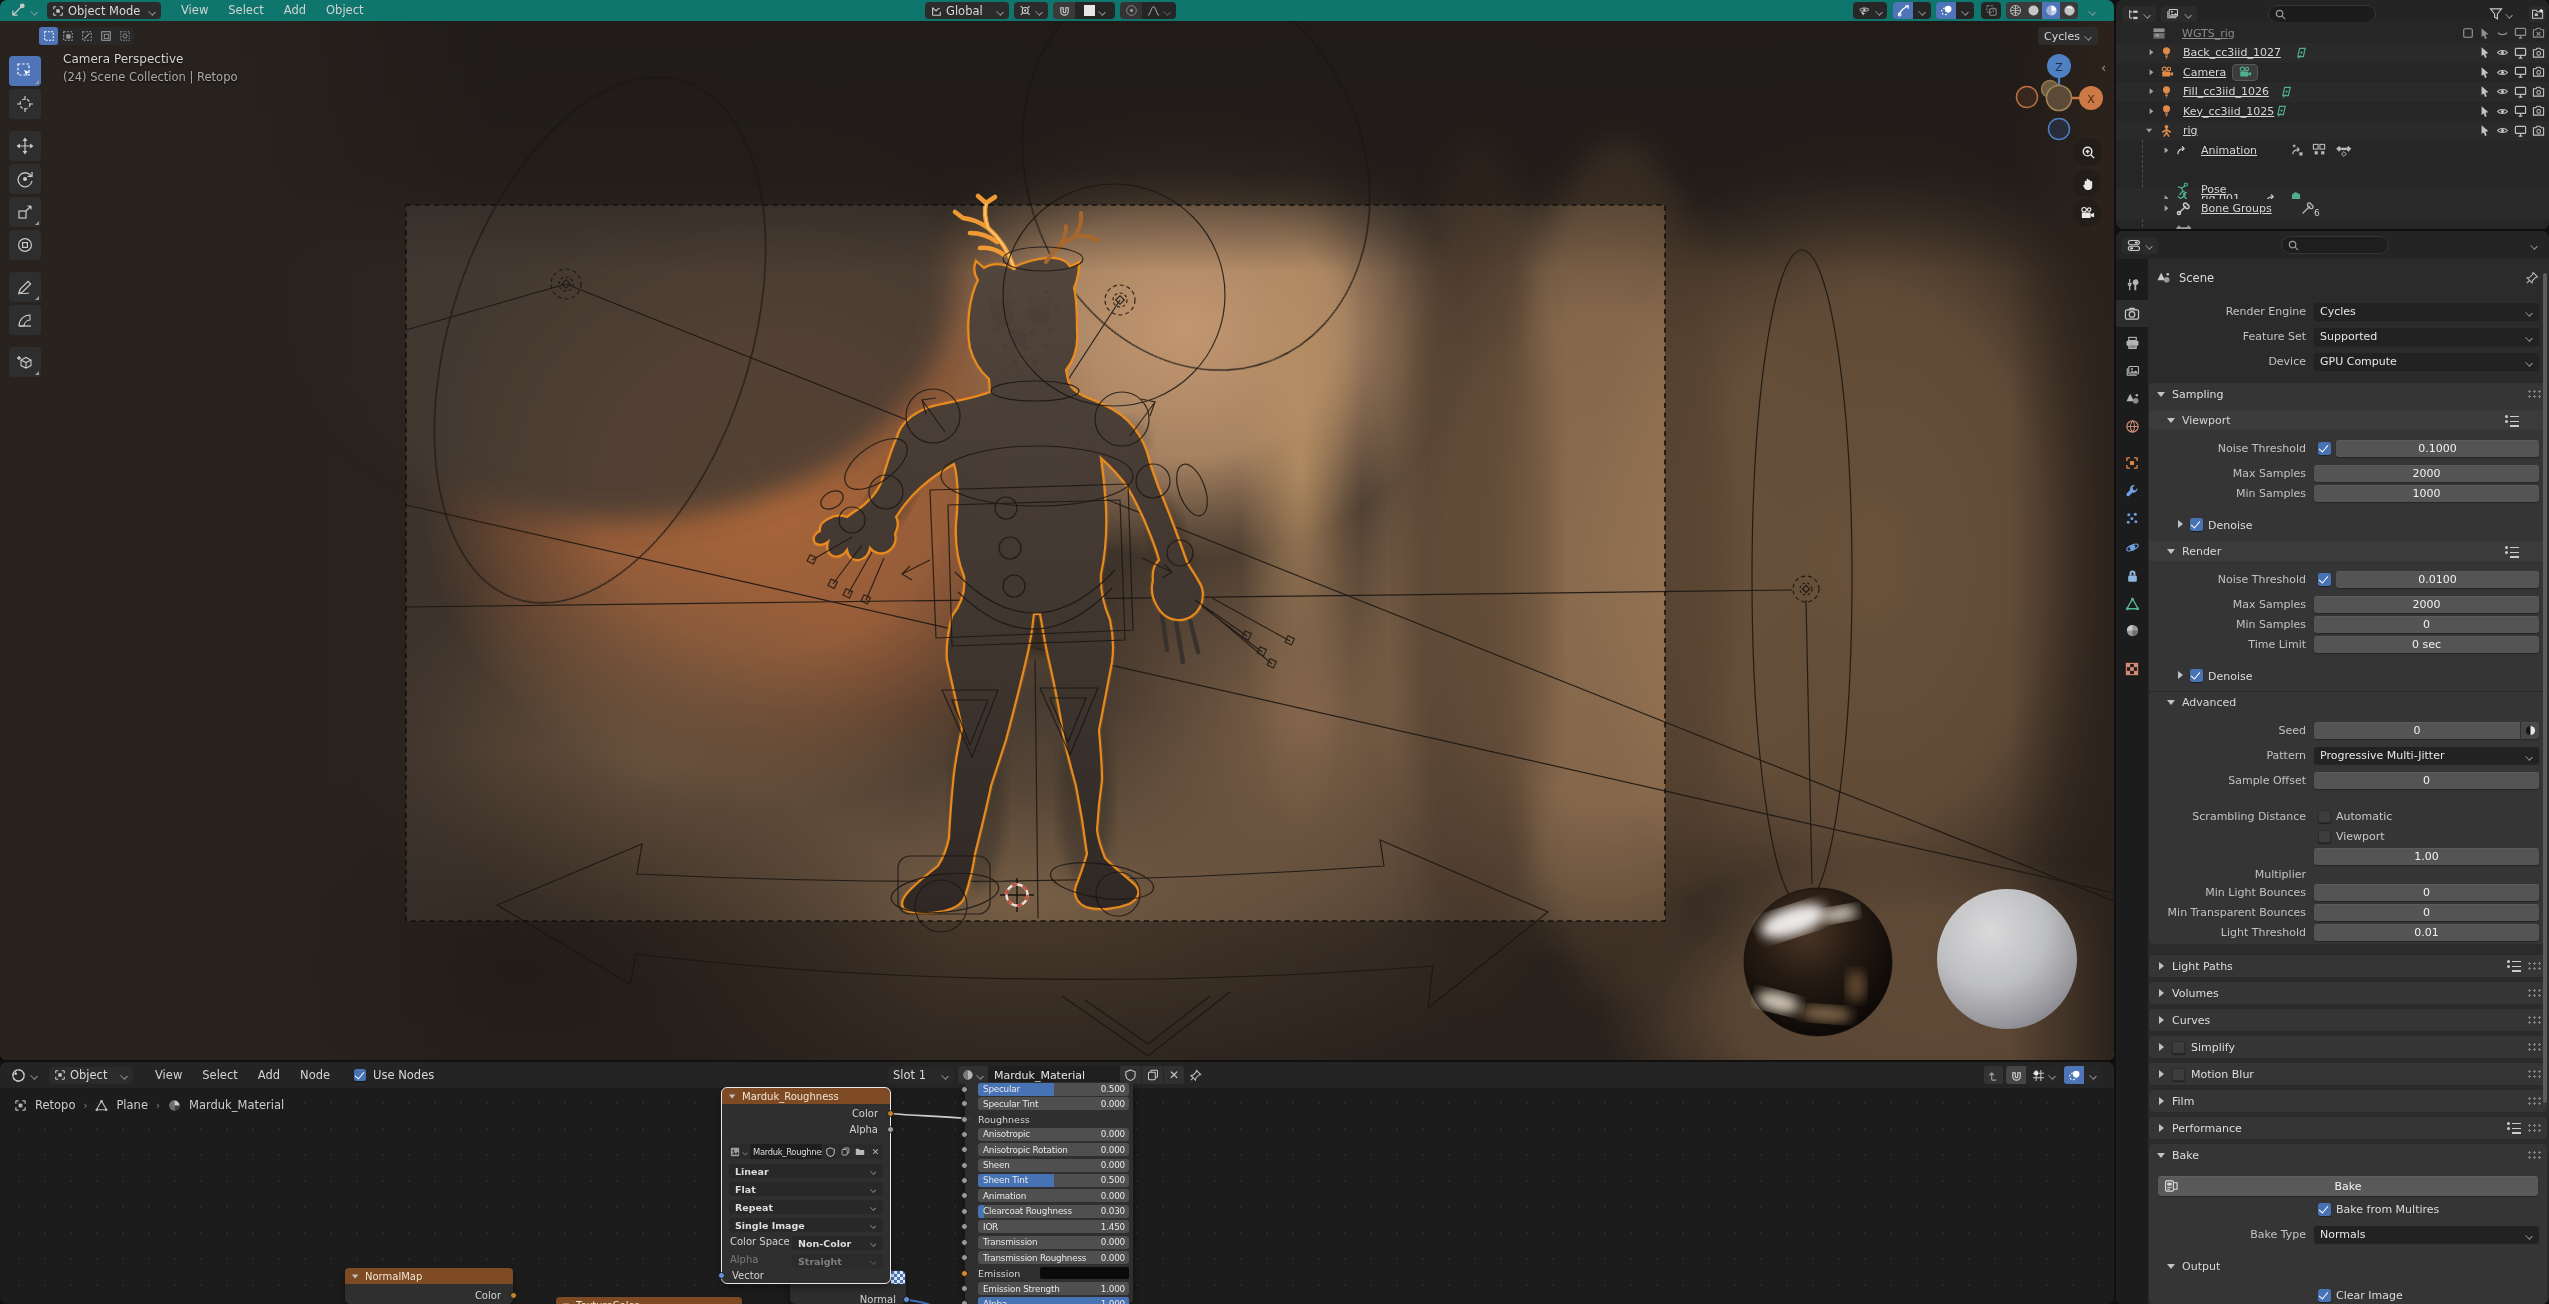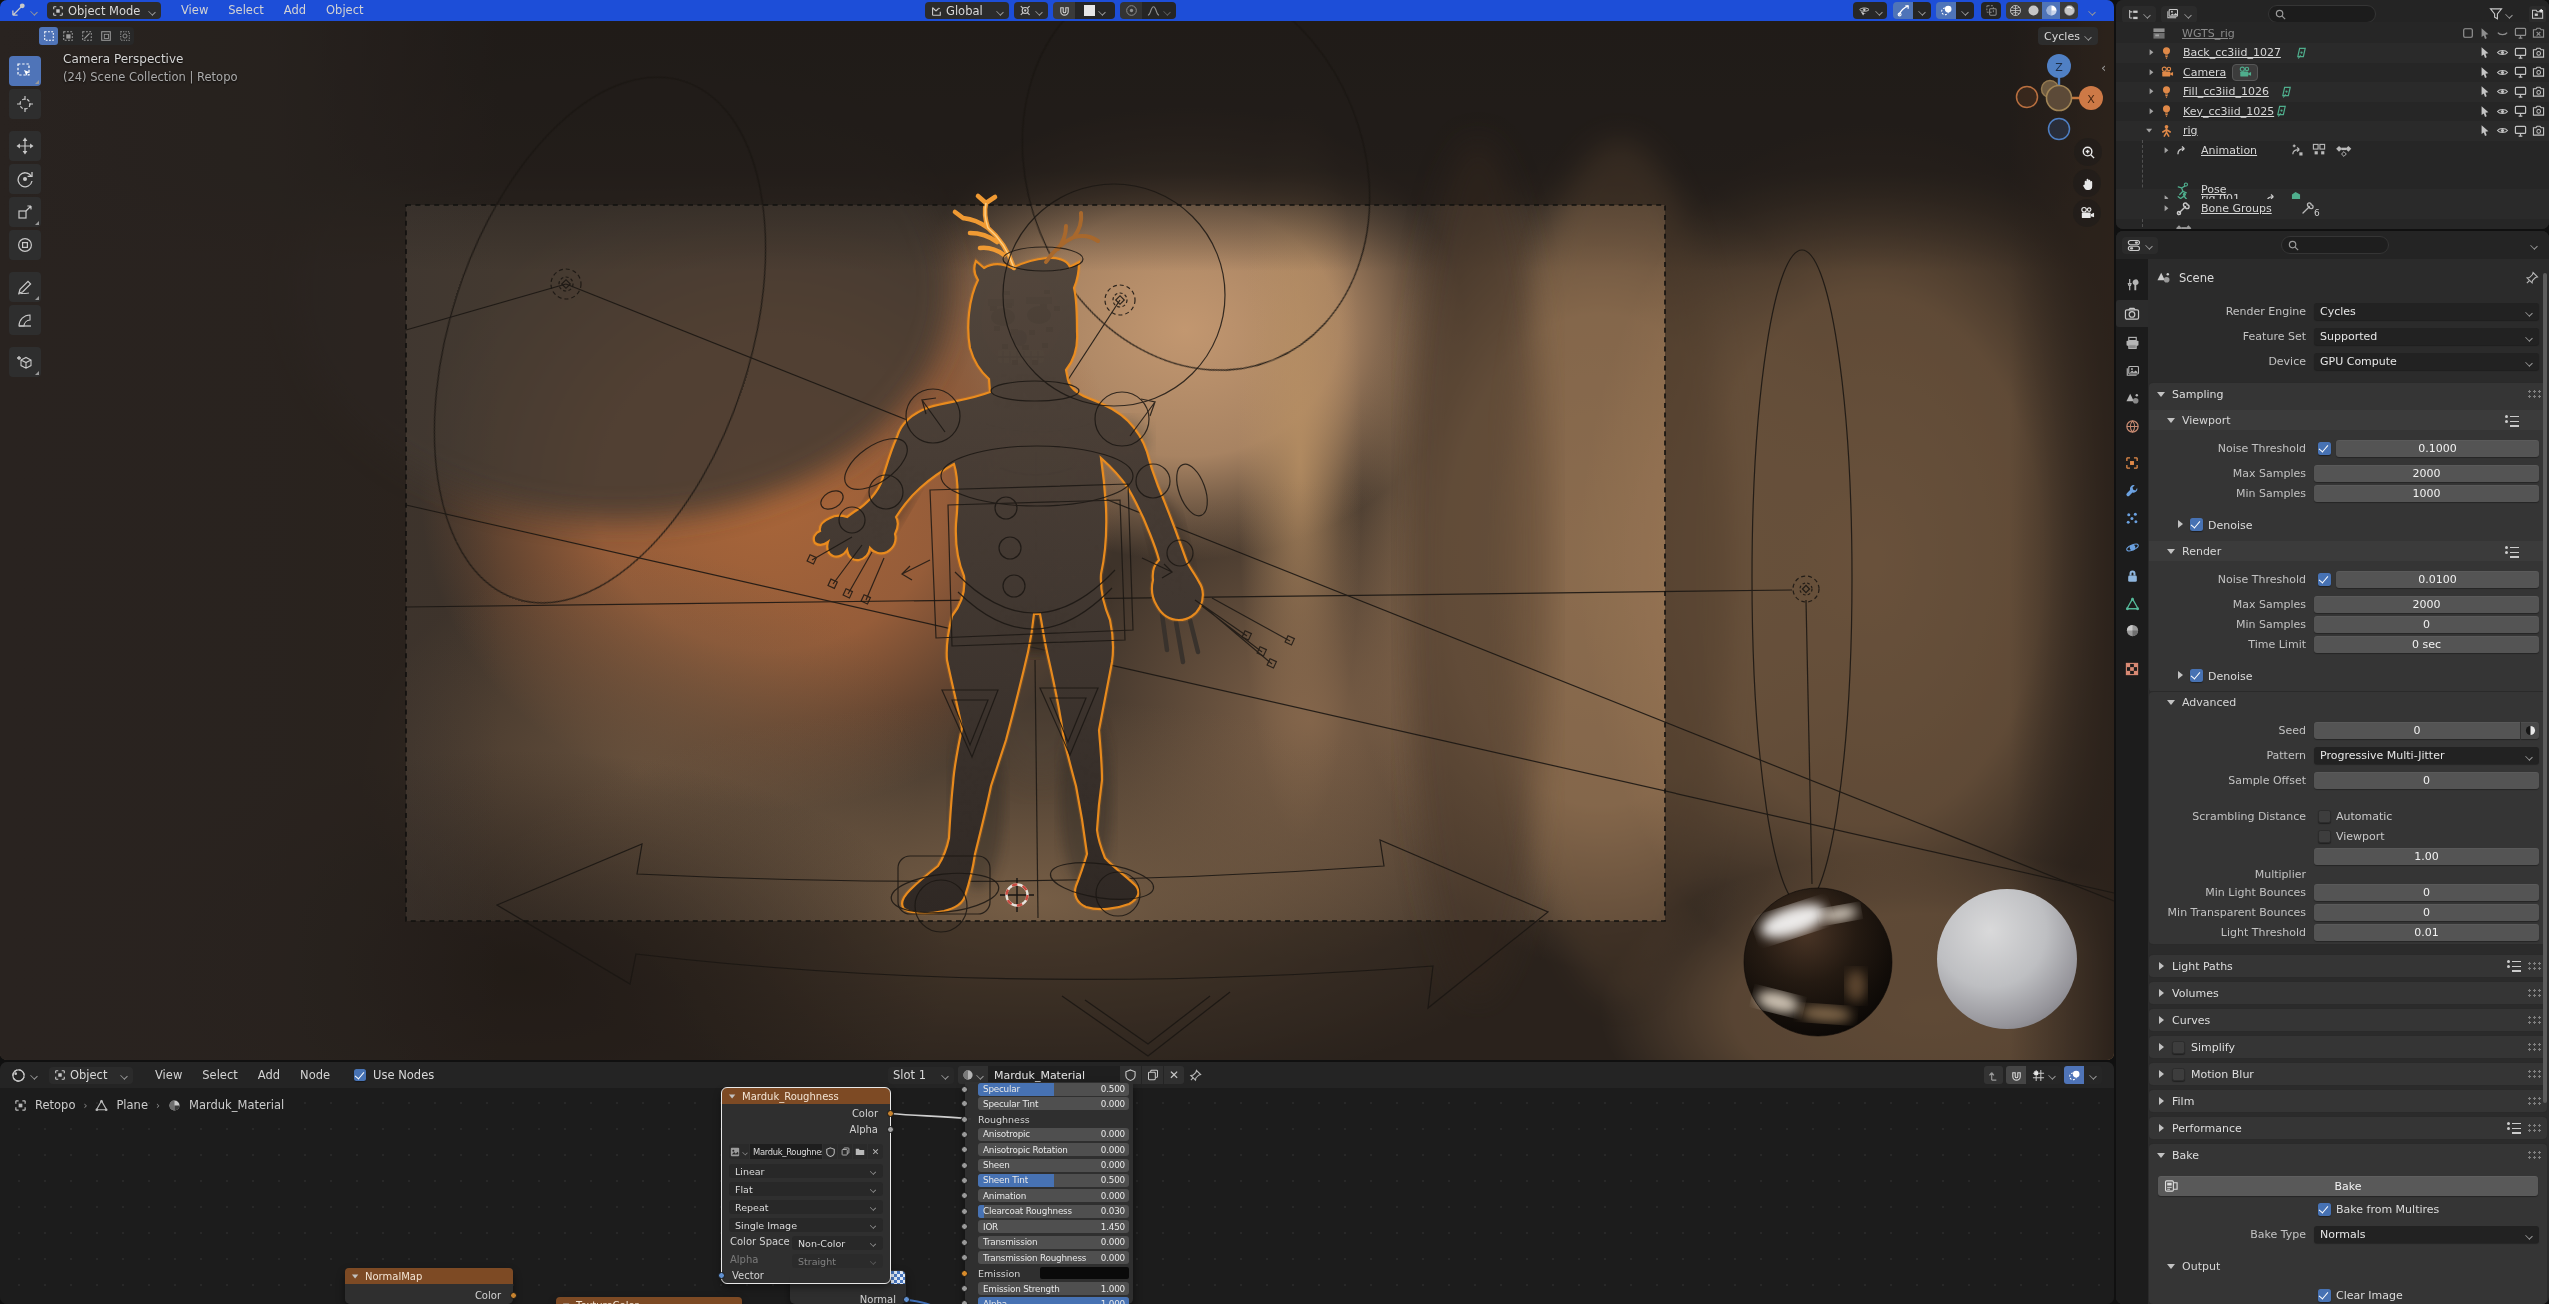--- a/index.html
+++ b/index.html
@@ -9,21 +9,21 @@
 .stage { position:absolute; left:0; top:0; width:2549px; height:1304px; }
 
 
 .region { position:absolute; border-radius:7px; overflow:hidden; }
 #viewport   { left:0; top:0; width:2114px; height:1060px; background:#242019; }
 #shader     { left:0; top:1062px; width:2114px; height:242px; background:#1d1d1d; }
 #outliner   { left:2116px; top:0; width:433px; height:229px; background:#262626; }
 #properties { left:2116px; top:231px; width:433px; height:1073px; background:#2b2b2b; }
 
 
-.ehead { position:absolute; left:0; top:0; right:0; background:#1d4ed8; display:flex; align-items:center; }
+.ehead { position:absolute; left:0; top:0; right:0; background:#0f766e; display:flex; align-items:center; }
 .menu-item { color:#d3d3d3; font-size:11.5px; padding:0 10px; line-height:21px; white-space:nowrap; }
 .hbtn { display:flex; align-items:center; gap:4px; background:#2b2b2b; border-radius:4px; height:17px; padding:0 5px; color:#d8d8d8; font-size:11.5px; white-space:nowrap; }
 .chev { width:8px; height:8px; display:inline-block; position:relative; }
 .chev:before { content:""; position:absolute; left:1px; top:2px; width:5px; height:5px; border-right:1.4px solid #999; border-bottom:1.4px solid #999; transform:rotate(45deg) scale(1,.8); }
 .icon { display:inline-flex; align-items:center; justify-content:center; }
 
 
 #vp-canvas { position:absolute; left:0; top:21px; }
 .hud-line1 { position:absolute; left:63px; top:52px; color:#d4d4d4; font-size:12px; text-shadow:0 1px 2px rgba(0,0,0,.7); }
 .hud-line2 { position:absolute; left:63px; top:70px; color:#ababab; font-size:11.5px; text-shadow:0 1px 2px rgba(0,0,0,.7); }
@@ -84,21 +84,21 @@
 
 .sh-head { position:absolute; left:0; top:0; width:2114px; height:26px; background:#242424; display:flex; align-items:center; }
 .sh-canvas { position:absolute; left:0; top:26px; width:2114px; height:216px; background:#1c1c1c;
   background-image:radial-gradient(#282828 1px, transparent 1.4px); background-size:26px 26px; background-position:6px 2px; }
 .crumb { position:absolute; left:14px; top:36px; display:flex; align-items:center; gap:8px; color:#cccccc; font-size:11.5px; }
 .crumb .sep { color:#8b8b8b; font-size:10px; }
 .node { position:absolute; border-radius:5px; background:rgba(48,48,48,.96); box-shadow:0 4px 9px rgba(0,0,0,.45); }
 .node.activenode { outline:1.6px solid #e8e8e8; }
 .node-h { height:16px; border-radius:4px 4px 0 0; background:#7d4a24; display:flex; align-items:center; gap:5px; padding:0 6px; color:#f3e4d4; font-size:10px; }
 .nrow { position:relative; display:flex; align-items:center; color:#d2d2d2; font-size:10px; }
-.nsel { background:#282828; border-radius:3px; height:14px; display:flex; align-items:center; color:#dddddd; font-size:9.5px; padding:0 6px; }
+.nsel { background:#282828; border-radius:3px; height:14px; display:flex; align-items:center; color:#dddddd; font-size:9.5px; padding:0 6px;font-weight:bold; }
 .nsel .chev { margin-left:auto; transform:scale(.8); }
 .sock { position:absolute; width:7px; height:7px; border-radius:50%; border:1px solid #161616; }
 .bsdf-row { position:absolute; left:13px; width:151px; height:13px; background:#4f4f4f; border-radius:3px; color:#e8e8e8; font-size:8.8px; letter-spacing:-0.2px; display:flex; align-items:center; overflow:hidden; white-space:nowrap; }
 .bsdf-row .fl { position:absolute; left:0; top:0; bottom:0; background:#4772b3; }
 .bsdf-row .lb { position:relative; padding-left:5px; flex:1; overflow:hidden; }
 .bsdf-row .vl { position:relative; padding-right:4px; }
 </style>
 </head>
 <body>
 

